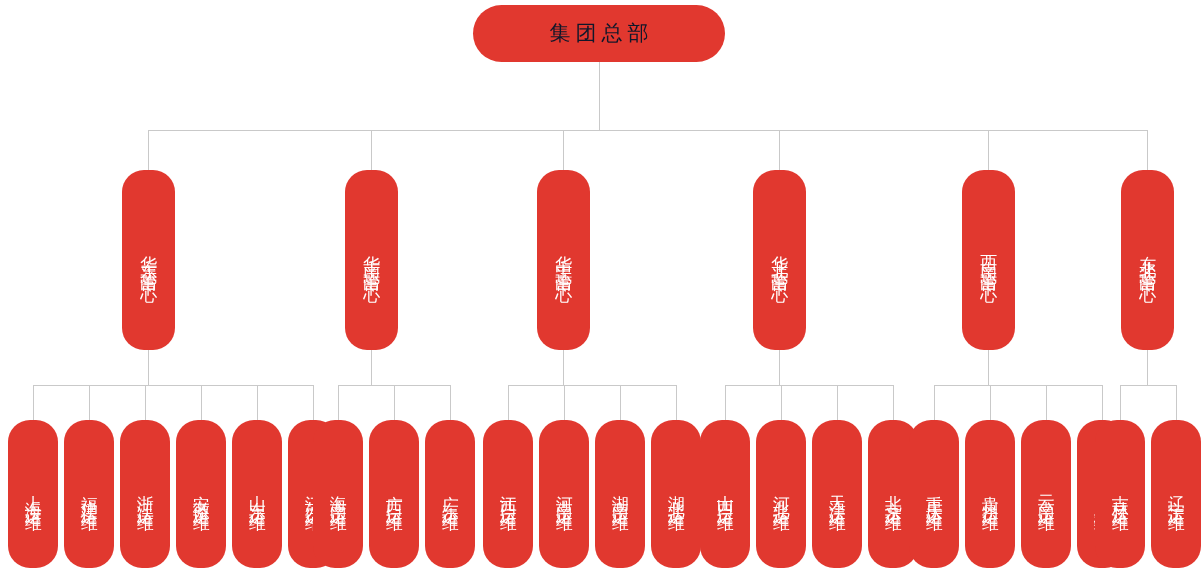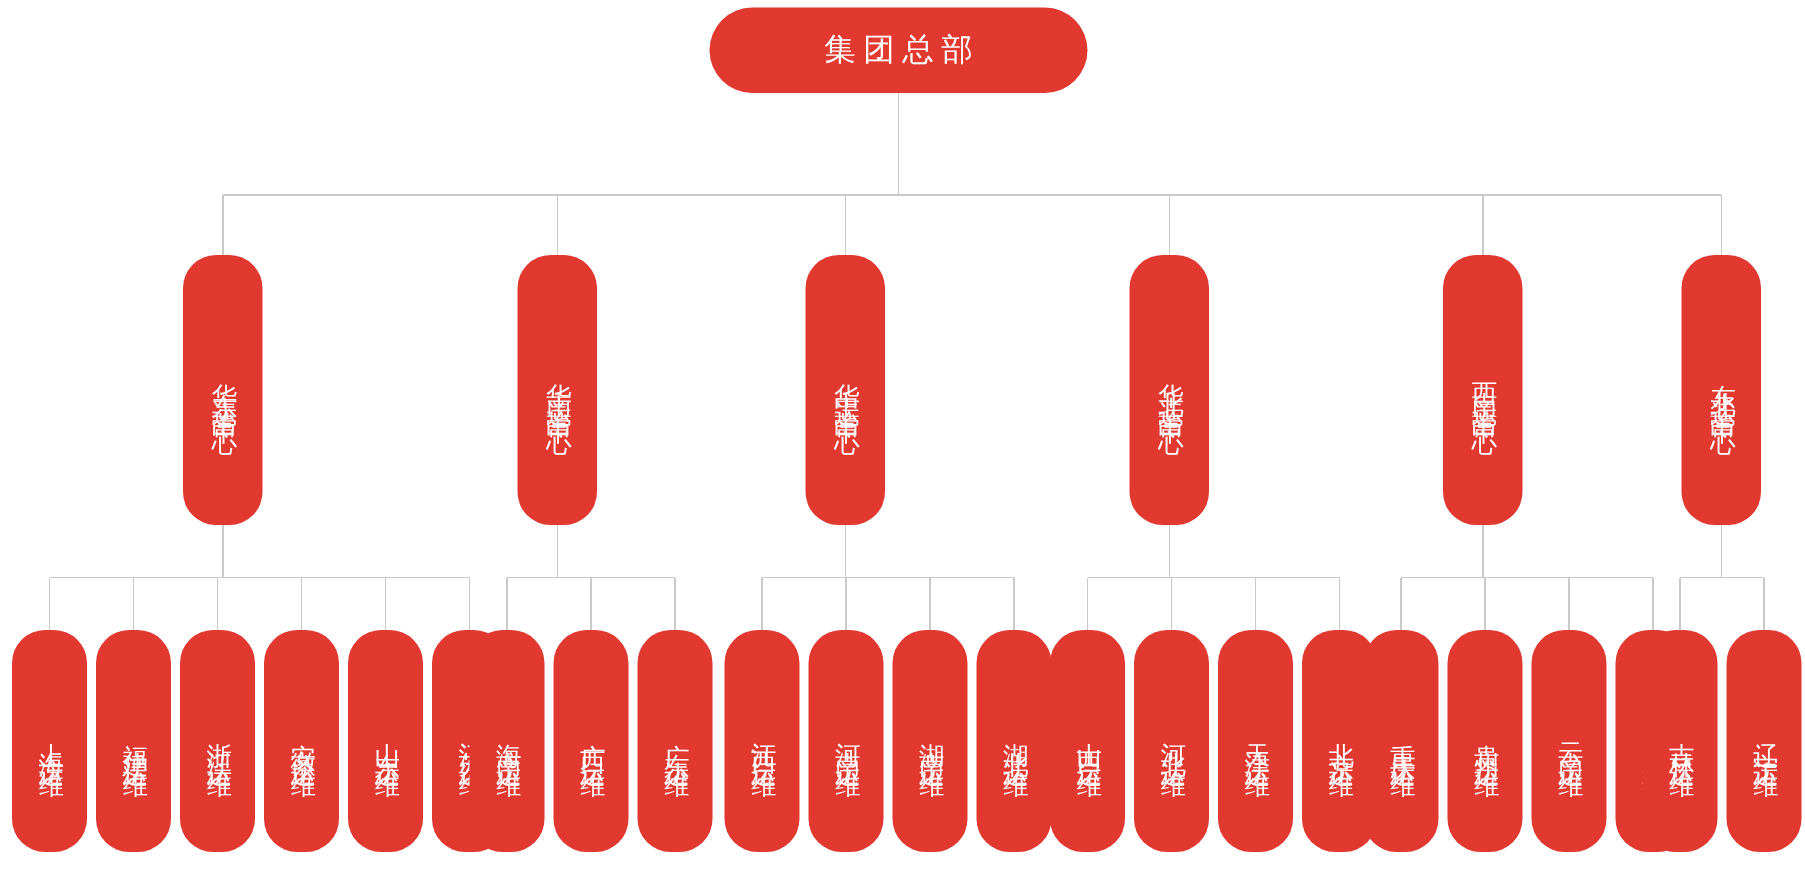--- a/index.html
+++ b/index.html
@@ -110,21 +110,21 @@
       <line x1="990" y1="385" x2="990" y2="420" stroke="#c9c9c9" stroke-width="1" shape-rendering="crispEdges"></line>
       <line x1="1046" y1="385" x2="1046" y2="420" stroke="#c9c9c9" stroke-width="1" shape-rendering="crispEdges"></line>
       <line x1="1102" y1="385" x2="1102" y2="420" stroke="#c9c9c9" stroke-width="1" shape-rendering="crispEdges"></line>
       <line x1="1147.5" y1="130" x2="1147.5" y2="170" stroke="#c9c9c9" stroke-width="1" shape-rendering="crispEdges"></line>
       <line x1="1147.5" y1="350" x2="1147.5" y2="385" stroke="#c9c9c9" stroke-width="1" shape-rendering="crispEdges"></line>
       <line x1="1120" y1="385" x2="1176" y2="385" stroke="#c9c9c9" stroke-width="1" shape-rendering="crispEdges"></line>
       <line x1="1120" y1="385" x2="1120" y2="420" stroke="#c9c9c9" stroke-width="1" shape-rendering="crispEdges"></line>
       <line x1="1176" y1="385" x2="1176" y2="420" stroke="#c9c9c9" stroke-width="1" shape-rendering="crispEdges"></line>
     </svg>
   <div id="nodes">
-      <div class="node node-root" style="left: 473px; top: 5px; width: 252px; height: 57px; background: rgb(225, 56, 47); color: #ffffff;">
+      <div class="node node-root" style="left: 473px; top: 5px; width: 252px; height: 57px; background: rgb(225, 56, 47); color: #0f172a;">
         <span>集团总部</span>
       </div>
       <div class="node node-region" style="left: 122px; top: 170px; width: 53px; height: 180px; background: rgb(225, 56, 47); color: rgb(255, 255, 255);">
         <span>华东运营中心</span>
       </div>
       <div class="node node-leaf" style="left: 8px; top: 420px; width: 50px; height: 148px; background: rgb(225, 56, 47); color: rgb(255, 255, 255);">
         <span>上海运维</span>
       </div>
       <div class="node node-leaf" style="left: 64px; top: 420px; width: 50px; height: 148px; background: rgb(225, 56, 47); color: rgb(255, 255, 255);">
         <span>福建运维</span>

